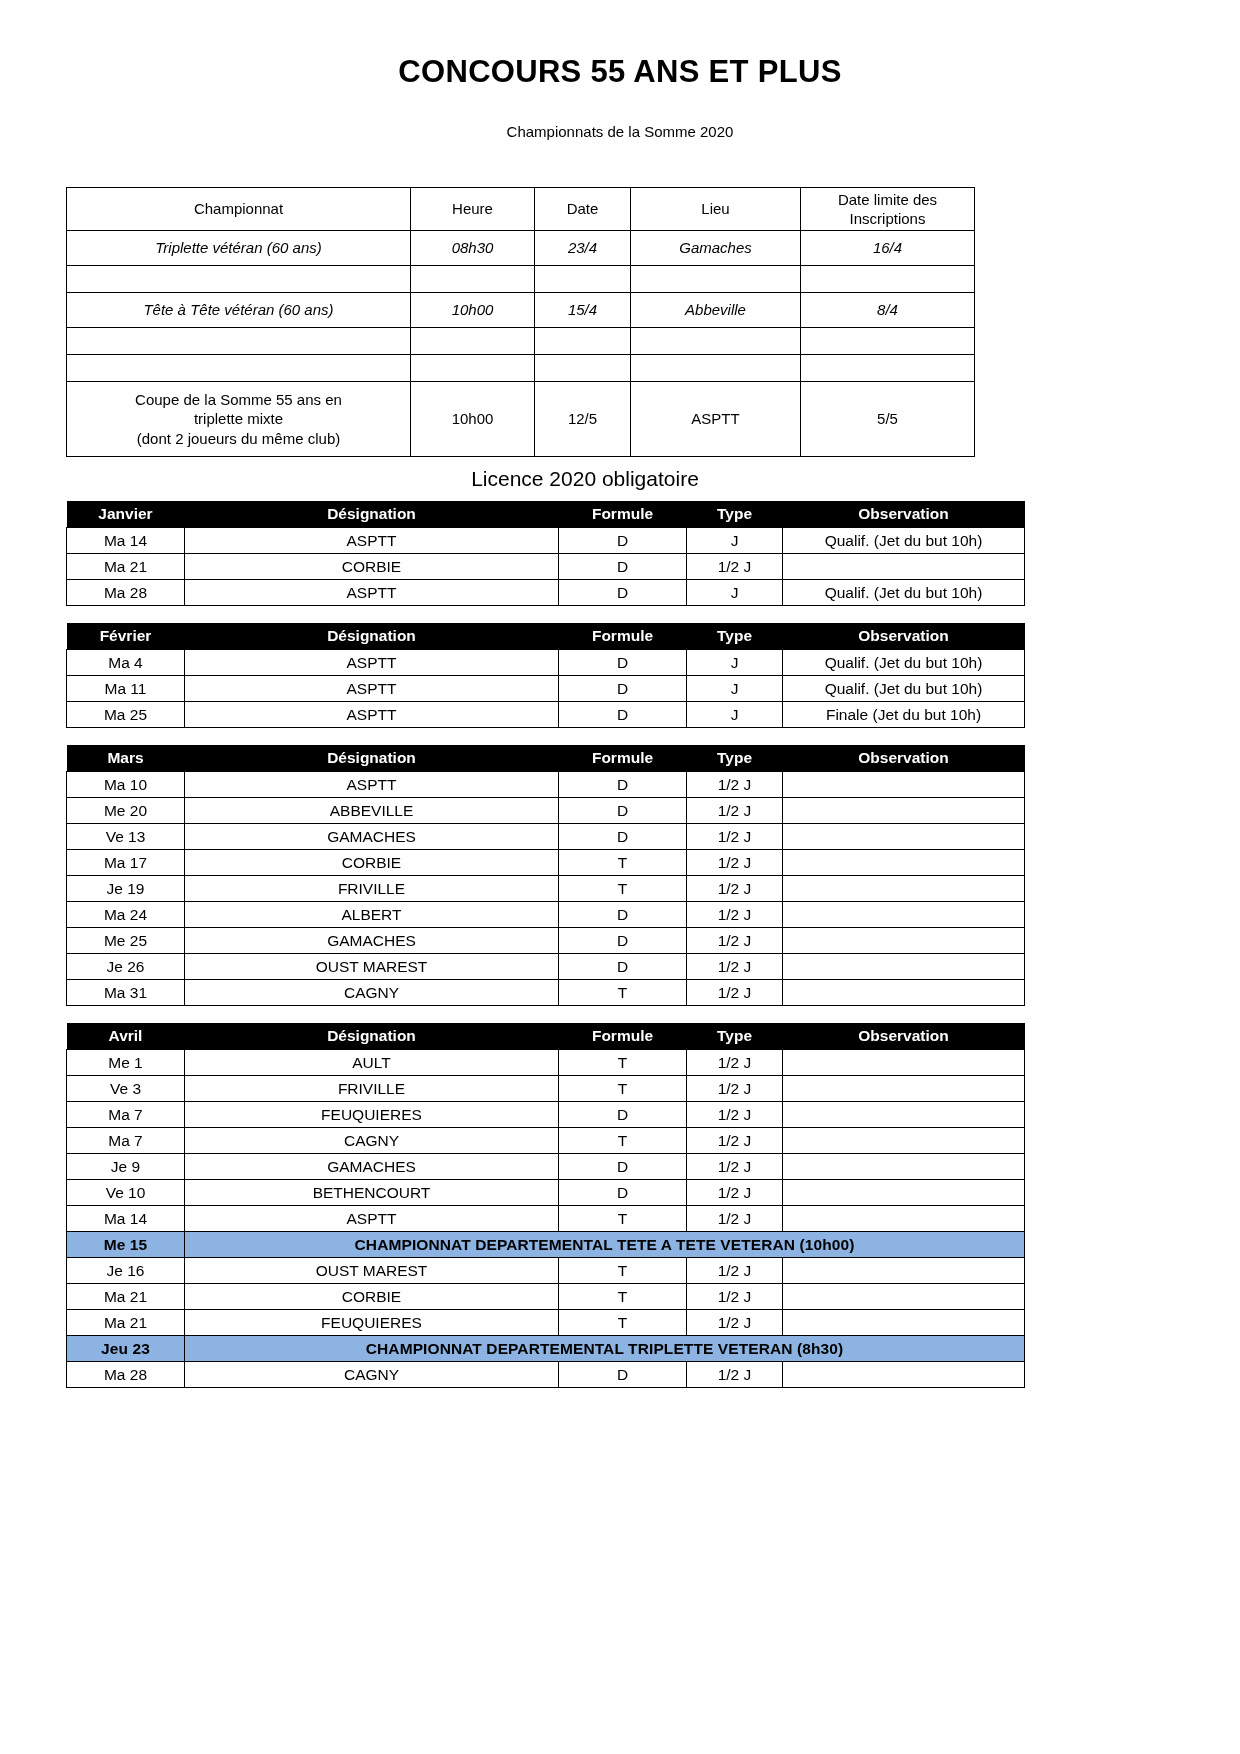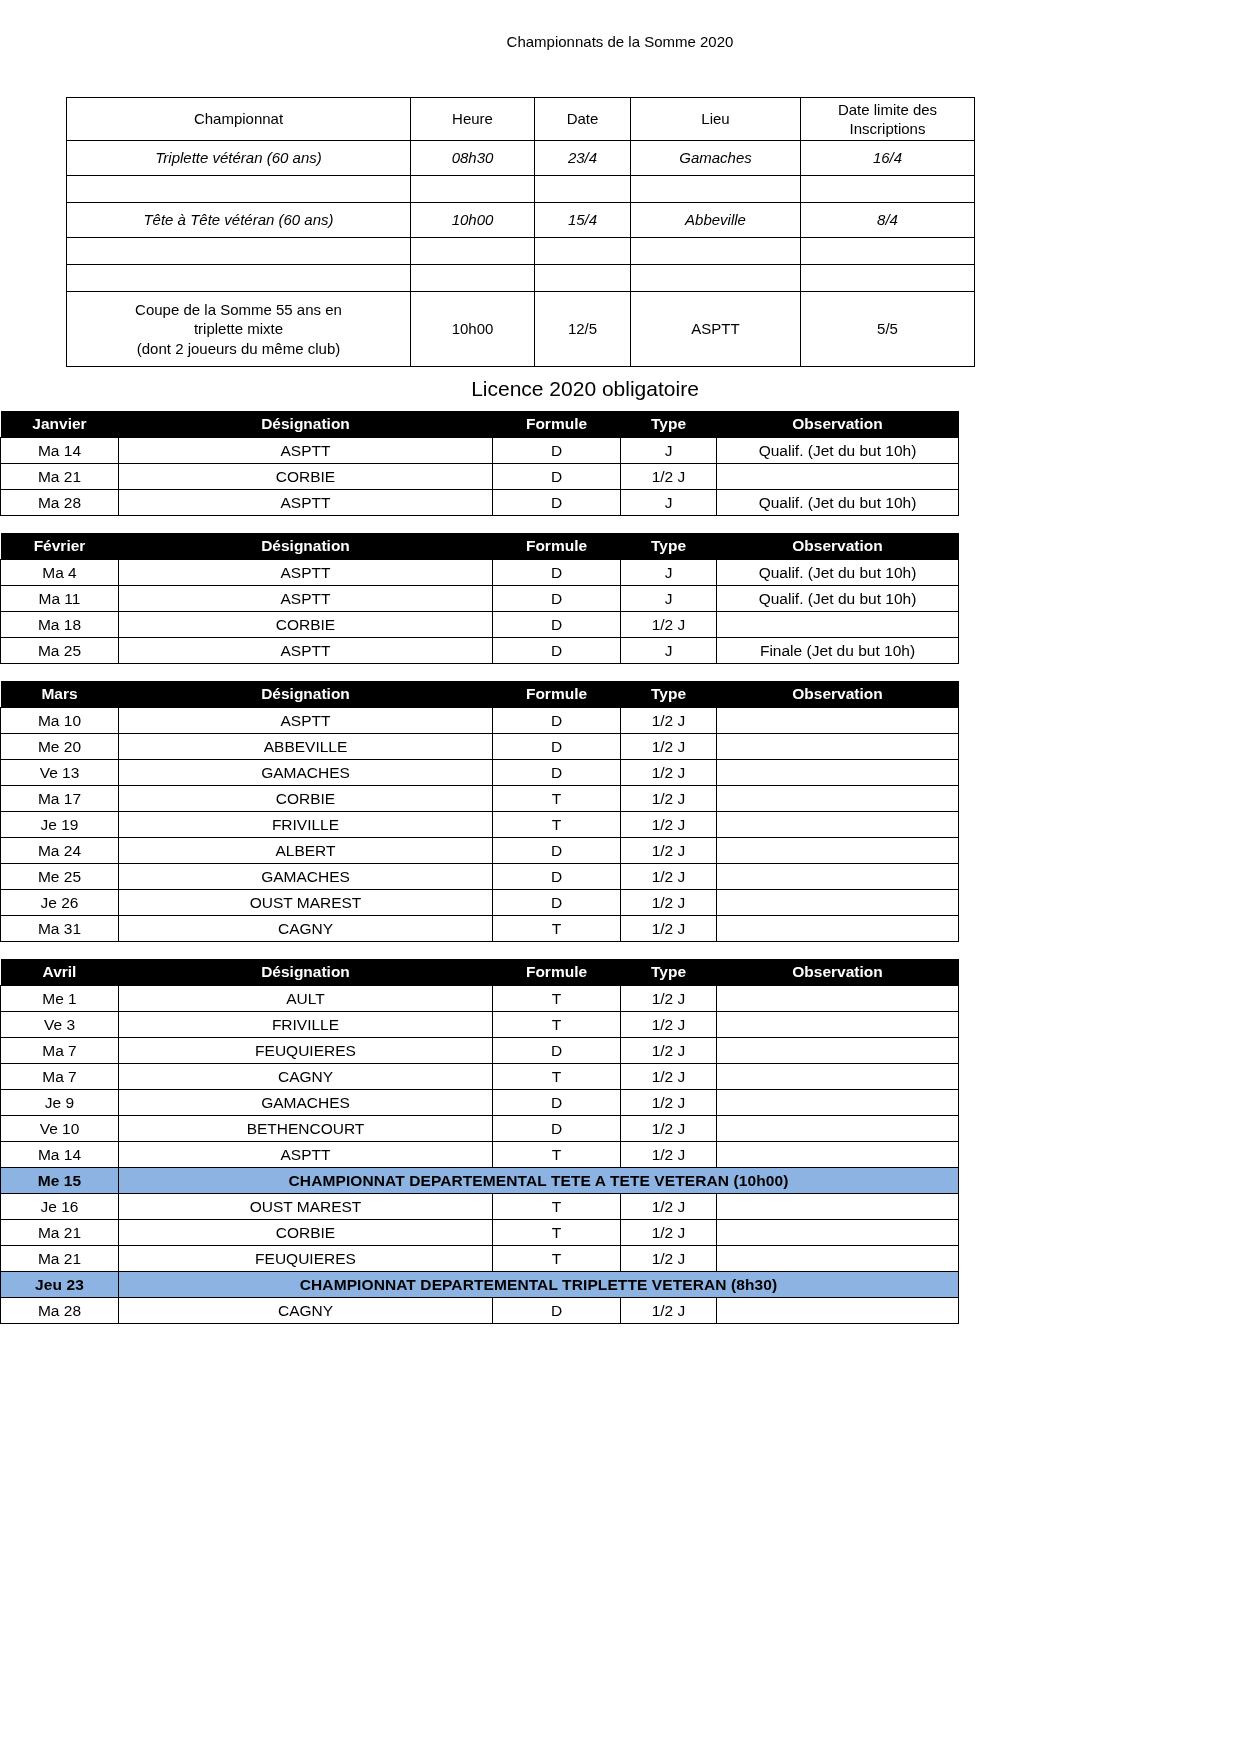--- a/index.html
+++ b/index.html
@@ -86,20 +86,21 @@
     text-align: center;
     font-size: 21px;
     font-weight: normal;
     padding-top: 10px;
     padding-bottom: 10px;
     padding-right: 70px;
   }
 
   
   .month-wrap {
+    padding-left: 66px;
     padding-right: 0;
     margin-bottom: 17px;
   }
   table.month {
     border-collapse: collapse;
     width: 958px;
     table-layout: fixed;
     font-size: 15.5px;
   }
   table.month th {
@@ -131,20 +132,21 @@
   .c-desig { width: 374px; }
   .c-form  { width: 128px; }
   .c-type  { width: 96px; }
   .c-obs   { width: 242px; }
 </style>
 </head>
 <body>
 
 <div class="page">
 
+  <h1 class="doc-title">CONCOURS 55 ANS ET PLUS</h1>
   <h2 class="doc-subtitle">Championnats de la Somme 2020</h2>
 
   <div class="top-wrap">
     <table class="top">
       <colgroup>
         <col class="col-champ">
           <col class="col-heure">
           <col class="col-date">
           <col class="col-lieu">
           <col class="col-lim">
@@ -287,27 +289,20 @@
               <td>Qualif. (Jet du but 10h)</td>
             </tr>
             <tr>
               <td>Ma 11</td>
               <td>ASPTT</td>
               <td>D</td>
               <td>J</td>
               <td>Qualif. (Jet du but 10h)</td>
             </tr>
             <tr>
-              <td>Ma 18</td>
-              <td>CORBIE</td>
-              <td>D</td>
-              <td>1/2 J</td>
-              <td></td>
-            </tr>
-            <tr>
               <td>Ma 25</td>
               <td>ASPTT</td>
               <td>D</td>
               <td>J</td>
               <td>Finale (Jet du but 10h)</td>
             </tr>
           </tbody>
         </table>
       </div>
       <div class="month-wrap">

